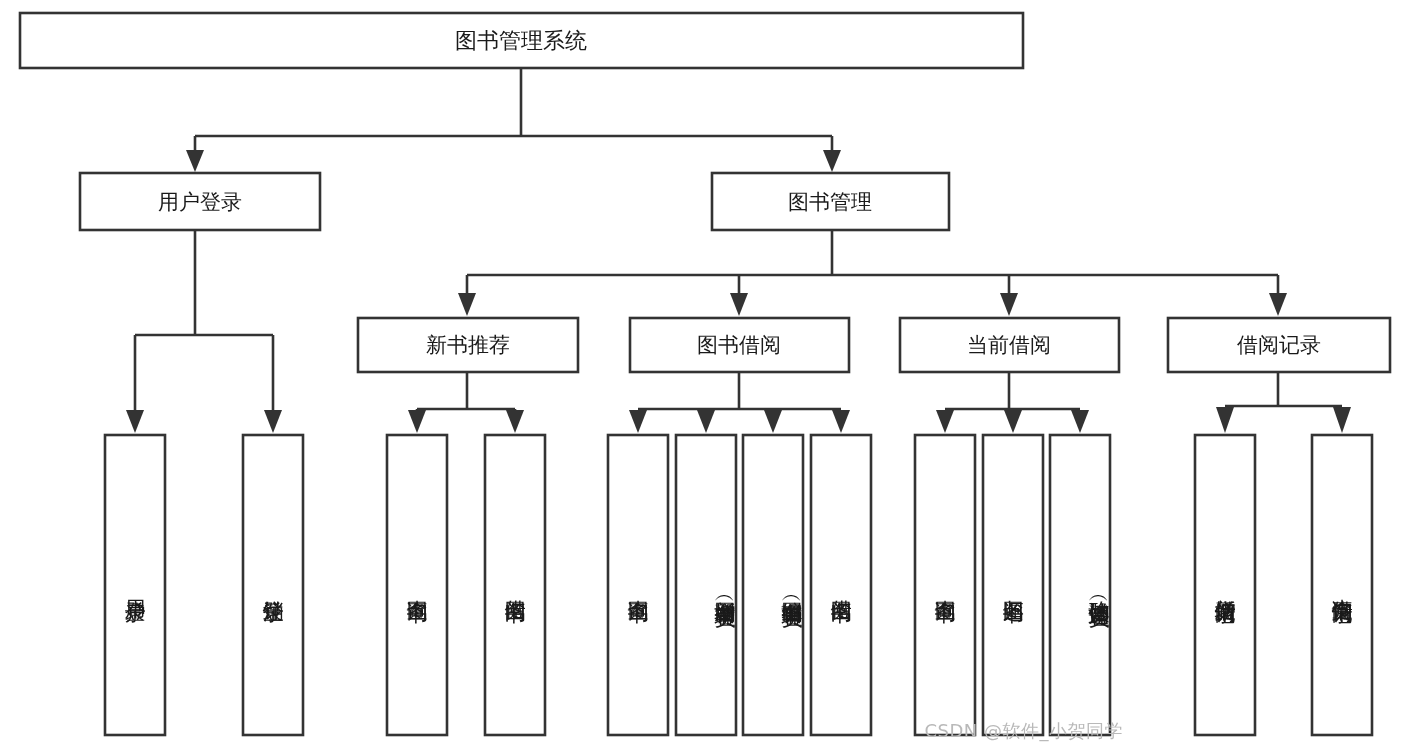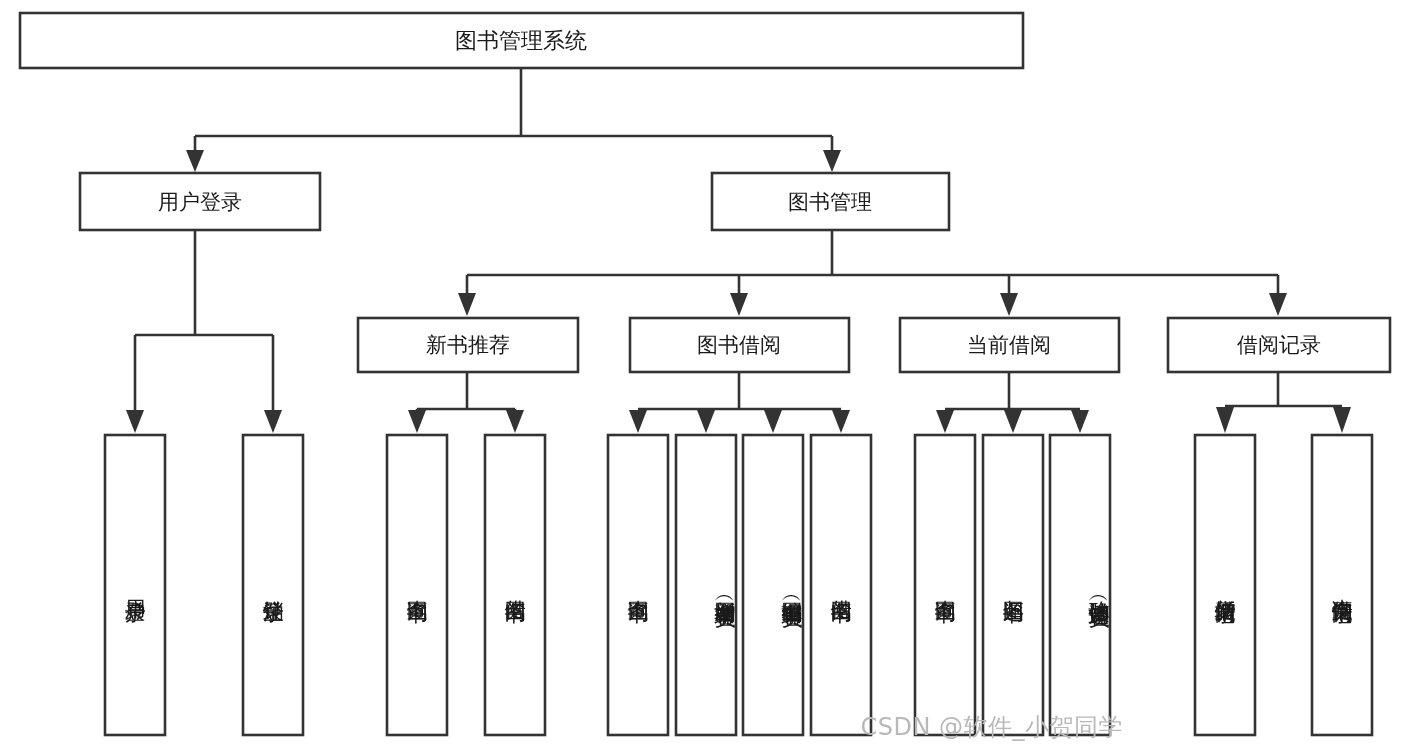--- a/index.html
+++ b/index.html
@@ -74,21 +74,21 @@
     pointer-events: none;
   }
   .leaf-label.centered {
     align-items: center;
   }
   .watermark {
     position: absolute;
     right: 8px;
     bottom: 4px;
     font-family: "DejaVu Sans", "Liberation Sans", sans-serif;
-    font-size: 24px;
+    font-size: 18px;
     color: #b9b9b9;
     white-space: nowrap;
     letter-spacing: 0.5px;
   }
 </style>
 </head>
 <body>
 
 <div id="diagram-root">
 

